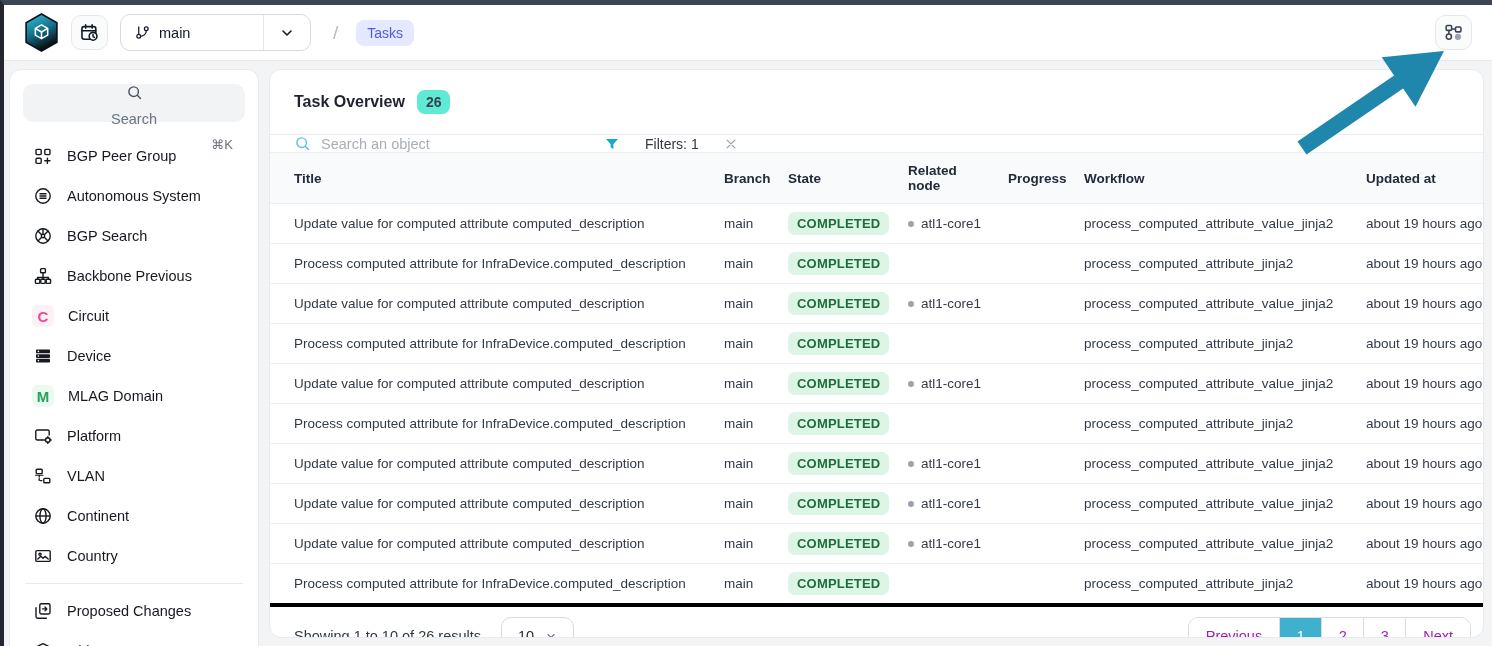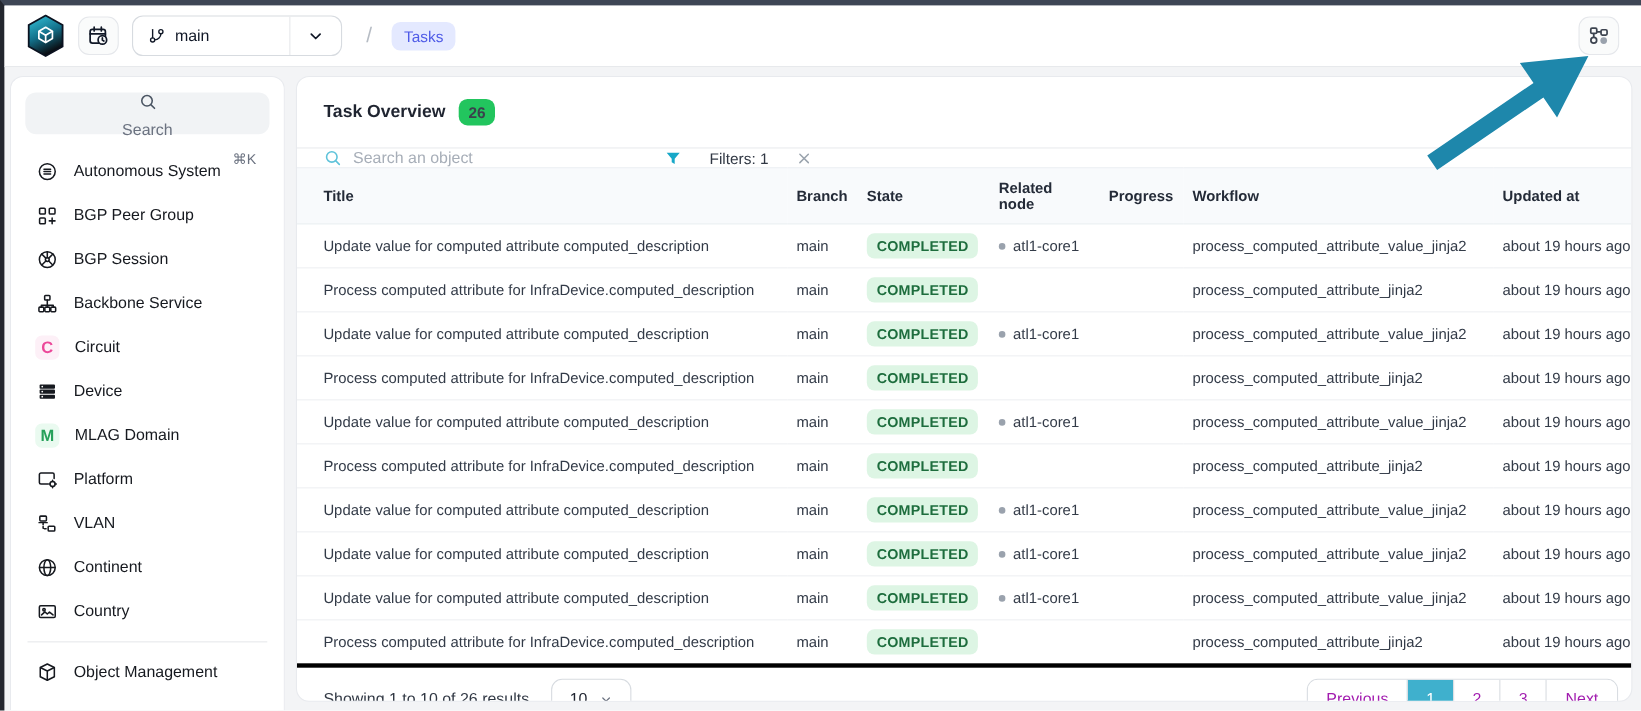--- a/index.html
+++ b/index.html
@@ -70,21 +70,21 @@
   .nav-divider { border-top: 1px solid #e7e9ec; margin: 7px 2px; }
 
   
   .main-card {
     flex: 1; margin: 8px 8px 8px 10px; background: #ffffff;
     border: 1px solid #e8eaee; border-radius: 12px;
     display: flex; flex-direction: column; overflow: hidden;
   }
   .card-head { display: flex; align-items: center; gap: 12px; padding: 20px 24px; border-bottom: 1px solid #e9ebee; }
   .card-title { font-size: 16px; font-weight: 700; color: #1f2430; }
-  .count-badge { background: #22c55e; color: #3a414c; font-size: 14px; font-weight: 600; padding: 4px 9px; border-radius: 8px; text-align: right; }
+  .count-badge { background: #5eead4; color: #3a414c; font-size: 14px; font-weight: 600; padding: 4px 9px; border-radius: 8px; text-align: right; }
   .toolbar { display: flex; align-items: center; height: 56px; padding: 0 24px; }
   .obj-search { display: flex; align-items: center; gap: 10px; width: 215px; cursor: text; }
   .obj-search span { color: #a7aeb8; font-size: 14.5px; }
   .filter-group { display: flex; align-items: center; gap: 25px; margin-left: 95px; }
   .filter-label { font-size: 14px; color: #313844; cursor: pointer; }
   .filter-clear { cursor: pointer; display: flex; }
 
   table { width: 100%; border-collapse: collapse; table-layout: fixed; }
   col.c-title { width: 446px; } col.c-branch { width: 64px; } col.c-state { width: 120px; }
   col.c-rel { width: 100px; } col.c-prog { width: 76px; } col.c-wf { width: 282px; } col.c-upd { width: auto; }
@@ -209,58 +209,58 @@
           </svg>
       </span>
       <span>Search</span>
       <span class="shortcut">⌘K</span>
     </div>
 
     <nav class="nav">
       <div class="nav-item">
         <span class="nav-ic">
           <svg width="20" height="20" viewBox="0 0 20 20" fill="none" stroke="#16191f" stroke-width="1.4" stroke-linecap="round">
-              <circle cx="10" cy="10" r="7.2"></circle>
-              <path d="M7 7.8h6M7 10h6M7 12.2h6"></path>
-            </svg>
-        </span>
-        <span>Autonomous System</span>
-      </div>
-      <div class="nav-item">
-        <span class="nav-ic">
-          <svg width="20" height="20" viewBox="0 0 20 20" fill="none" stroke="#16191f" stroke-width="1.4" stroke-linecap="round">
               <rect x="3" y="3.4" width="5.2" height="5.2" rx="1"></rect>
               <rect x="11.8" y="3.4" width="5.2" height="5.2" rx="1"></rect>
               <rect x="3" y="12.2" width="5.2" height="5.2" rx="1"></rect>
               <path d="M14.4 12.2v5.2M11.8 14.8h5.2"></path>
             </svg>
         </span>
         <span>BGP Peer Group</span>
       </div>
       <div class="nav-item">
         <span class="nav-ic">
           <svg width="20" height="20" viewBox="0 0 20 20" fill="none" stroke="#16191f" stroke-width="1.4" stroke-linecap="round">
               <circle cx="10" cy="10" r="7.2"></circle>
+              <path d="M7 7.8h6M7 10h6M7 12.2h6"></path>
+            </svg>
+        </span>
+        <span>Autonomous System</span>
+      </div>
+      <div class="nav-item">
+        <span class="nav-ic">
+          <svg width="20" height="20" viewBox="0 0 20 20" fill="none" stroke="#16191f" stroke-width="1.4" stroke-linecap="round">
+              <circle cx="10" cy="10" r="7.2"></circle>
               <circle cx="10" cy="10" r="1.7"></circle>
               <path d="M10 2.8v5.5M4.9 4.9l3.5 3.5M15.1 4.9l-3.5 3.5M5.5 14.5l3.2-3.2M14.5 14.5l-3.2-3.2"></path>
             </svg>
         </span>
-        <span>BGP Session</span>
+        <span>BGP Search</span>
       </div>
       <div class="nav-item">
         <span class="nav-ic">
           <svg width="20" height="20" viewBox="0 0 20 20" fill="none" stroke="#16191f" stroke-width="1.4" stroke-linecap="round" stroke-linejoin="round">
               <rect x="7.6" y="2.6" width="4.8" height="4.2" rx="0.8"></rect>
               <rect x="2.4" y="13.2" width="4.4" height="4.2" rx="0.8"></rect>
               <rect x="7.8" y="13.2" width="4.4" height="4.2" rx="0.8"></rect>
               <rect x="13.2" y="13.2" width="4.4" height="4.2" rx="0.8"></rect>
               <path d="M10 6.8v3.3M4.6 13.2v-1.7h10.8v1.7M10 10.1v3.1"></path>
             </svg>
         </span>
-        <span>Backbone Service</span>
+        <span>Backbone Previous</span>
       </div>
       <div class="nav-item">
         <span class="letter-badge badge-c">C</span>
         <span>Circuit</span>
       </div>
       <div class="nav-item">
         <span class="nav-ic">
           <svg width="20" height="20" viewBox="0 0 20 20">
               <g fill="#16191f">
                 <rect x="3" y="3.6" width="14" height="3.7" rx="0.9"></rect>
@@ -317,20 +317,30 @@
               <rect x="2.8" y="4.6" width="14.4" height="10.8" rx="1.2"></rect>
               <circle cx="7" cy="8.3" r="1.1"></circle>
               <path d="M4.8 13l3-2.8 2.2 2 2-1.8 3.2 2.6"></path>
             </svg>
         </span>
         <span>Country</span>
       </div>
 
       <div class="nav-divider"></div>
 
+      <div class="nav-item">
+        <span class="nav-ic">
+          <svg width="20" height="20" viewBox="0 0 20 20" fill="none" stroke="#16191f" stroke-width="1.4" stroke-linecap="round" stroke-linejoin="round">
+              <rect x="6.8" y="2.8" width="10.2" height="10.2" rx="1.4"></rect>
+              <path d="M13.4 17.2H4.6A1.6 1.6 0 0 1 3 15.6V6.8"></path>
+              <path d="M9.5 7.9h4.3M12 6.1l1.8 1.8L12 9.7"></path>
+            </svg>
+        </span>
+        <span>Proposed Changes</span>
+      </div>
       <div class="nav-item">
         <span class="nav-ic">
           <svg width="20" height="20" viewBox="0 0 20 20" fill="none" stroke="#16191f" stroke-width="1.4" stroke-linejoin="round">
               <path d="M10 2.6l6.4 3.2v8.4L10 17.4l-6.4-3.2V5.8z"></path>
               <path d="M3.6 5.8L10 9l6.4-3.2M10 9v8.4"></path>
             </svg>
         </span>
         <span>Object Management</span>
       </div>
     </nav>

